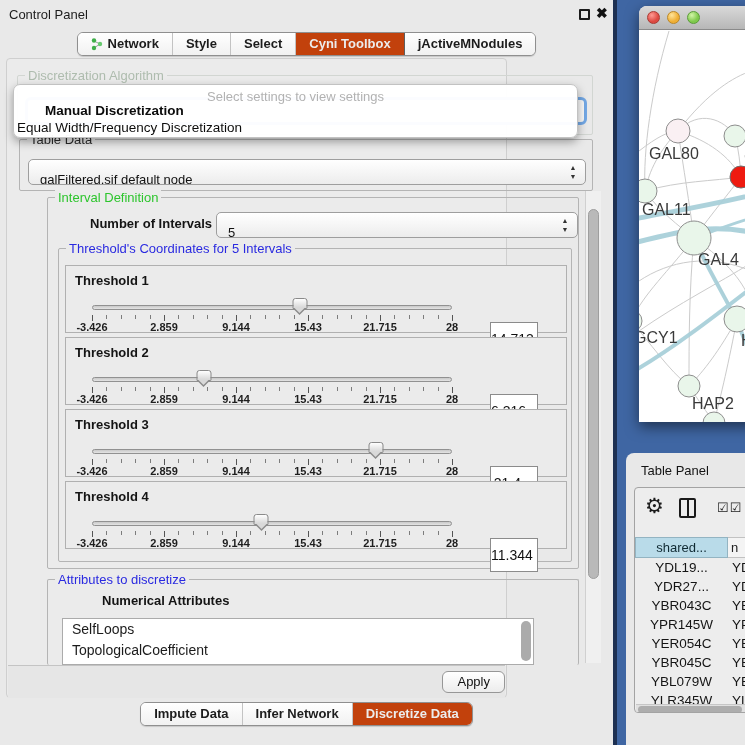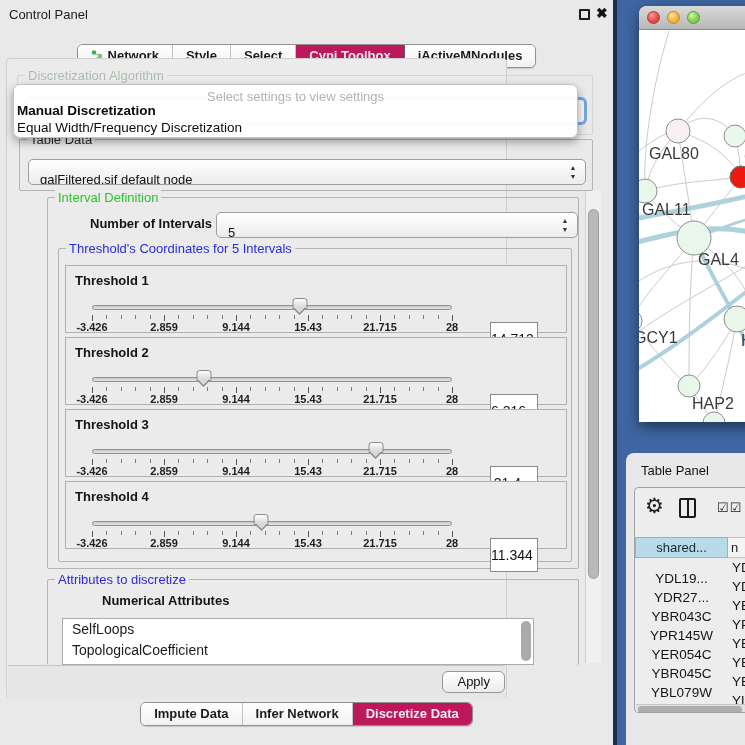--- a/index.html
+++ b/index.html
@@ -8,28 +8,28 @@
          font-family:"Liberation Sans",sans-serif;color:#1a1a1a;background:#e9e9e9;}
 
   
   .control-panel{position:absolute;left:0;top:0;width:613px;height:745px;background:#e9e9e9;}
   .cp-titlebar{position:absolute;left:0;top:0;width:100%;height:28px;}
   .cp-title{position:absolute;left:9px;top:7px;font-size:13px;color:#1c1c1c;}
   .float-icon{position:absolute;left:579px;top:9px;width:11px;height:11px;border:2px solid #1a1a1a;border-radius:1px;}
   .close-icon{position:absolute;left:596px;top:5px;font-size:14px;font-weight:bold;color:#111;}
 
   .tabbar{position:absolute;left:0;width:613px;display:flex;justify-content:center;}
-  .tabbar.top{top:44px;}
+  .tabbar.top{top:32px;}
   .tabbar.bottom{top:702px;}
   .tabgroup{display:flex;border:1px solid #8f8f8f;border-radius:6px;overflow:hidden;background:#fff;
             box-shadow:0 1px 1px rgba(0,0,0,.15);}
   .tab{height:22px;line-height:22px;padding:0 13px;font-size:13px;font-weight:bold;color:#1c1c1c;
        background:linear-gradient(#ffffff,#f1f1f1);border-right:1px solid #c3c3c3;display:flex;align-items:center;gap:5px;}
   .tab:last-child{border-right:none;}
-  .tab.active{background:#be185d;color:#ececec;border-right-color:#5e5e5e;}
+  .tab.active{background:#c2410c;color:#ececec;border-right-color:#5e5e5e;}
 
   .inner-panel{position:absolute;left:6px;top:58px;width:501px;height:640px;background:#ebebeb;
                border:1px solid #cfcfcf;border-radius:4px;}
 
   .group{position:absolute;border:1px solid #b4b4b4;border-radius:2px;}
   .group-title{position:absolute;top:-8px;left:7px;background:#ebebeb;padding:0 3px;font-size:13px;white-space:nowrap;}
   .gt-green{color:#2dc52d;}
   .gt-blue{color:#2a2ae0;}
   .gt-plain{color:#2b2b2b;}
   .gt-faded{color:#aebcae;}
@@ -76,21 +76,21 @@
   .apply-strip{position:absolute;left:1px;right:1px;top:606px;height:33px;background:#e6e6e6;
                border-top:1px solid #c4c4c4;display:flex;justify-content:flex-end;}
   .apply-btn{margin-top:5px;height:22px;padding:0 14px;font-size:13px;line-height:20px;
              background:linear-gradient(#ffffff,#ececec);border:1px solid #979797;border-radius:6px;color:#111;}
 
   
   .algo-popup{position:absolute;left:13px;top:84px;width:565px;height:54px;background:rgba(255,255,255,.97);
               border:1px solid #c2c2c2;border-radius:7px;box-shadow:0 4px 10px rgba(0,0,0,.35);z-index:50;}
   .popup-prompt{position:absolute;left:0;top:4px;width:100%;text-align:center;font-size:13px;color:#b2b2b2;}
   .popup-item{position:absolute;left:3px;font-size:13.5px;color:#0c0c0c;white-space:nowrap;}
-  .popup-item.first{top:18px;font-weight:bold;}
+  .popup-item.first{top:18px;font-weight:bold;margin-left:28px;}
   .popup-item.second{top:35px;}
 
   
   .desktop{position:absolute;left:613px;top:0;width:132px;height:745px;background:#3f66a3;
            border-left:4px solid #1d3052;}
   .mac-window{position:absolute;left:22px;top:6px;width:130px;height:416px;border-radius:8px 8px 0 0;
               background:#fff;box-shadow:0 5px 14px rgba(0,0,0,.5);}
   .mac-titlebar{position:absolute;left:0;top:0;width:100%;height:24px;border-radius:8px 8px 0 0;
                 background:linear-gradient(#d9d9d9,#b7b7b7);border-bottom:1px solid #8a8a8a;}
   .light{position:absolute;top:5px;width:13px;height:13px;border-radius:50%;}
@@ -106,21 +106,21 @@
                 border:1px solid #a3a3a3;border-radius:4px;overflow:hidden;}
   .gear-icon{position:absolute;left:10px;top:6px;font-size:21px;color:#1c1c1c;}
   .col-icon{position:absolute;left:44px;top:10px;width:17px;height:20px;border:2px solid #1a1a1a;border-radius:2px;}
   .col-icon::after{content:"";position:absolute;left:50%;top:0;width:2px;height:100%;background:#1a1a1a;transform:translateX(-1px);}
   .check-icons{position:absolute;left:82px;top:12px;font-size:13px;color:#1a1a1a;letter-spacing:1px;}
   .tbl-header{position:absolute;left:0;top:49px;width:100%;height:21px;display:flex;font-size:13px;}
   .th-cell1{width:93px;background:#b9dbe9;border:1px solid #93b4c2;text-align:center;line-height:19px;color:#102a33;}
   .th-cell2{flex:1;background:#f4f4f4;border:1px solid #c2c2c2;border-left:none;line-height:19px;padding-left:3px;color:#222;}
   .tbl-rows{position:absolute;left:0;top:70px;width:100%;height:146px;overflow:hidden;font-size:13.5px;}
   .tbl-row{display:flex;height:19px;line-height:19px;}
-  .td-cell1{width:93px;text-align:center;color:#151515;margin-top:11px;}
+  .td-cell1{width:93px;text-align:center;color:#151515;}
   .td-cell2{flex:1;padding-left:4px;color:#151515;overflow:hidden;white-space:nowrap;}
   .hscroll{position:absolute;left:1px;top:216px;width:calc(100% - 2px);height:9px;background:#e0e0e0;border-top:1px solid #c6c6c6;}
   .hthumb{position:absolute;left:2px;top:1px;width:86%;height:7px;background:#adadad;border-radius:4px;}
 
   .net-tab-icon{display:inline-block;width:12px;height:14px;}
 </style>
 </head>
 <body>
 
 <div class="stage">

